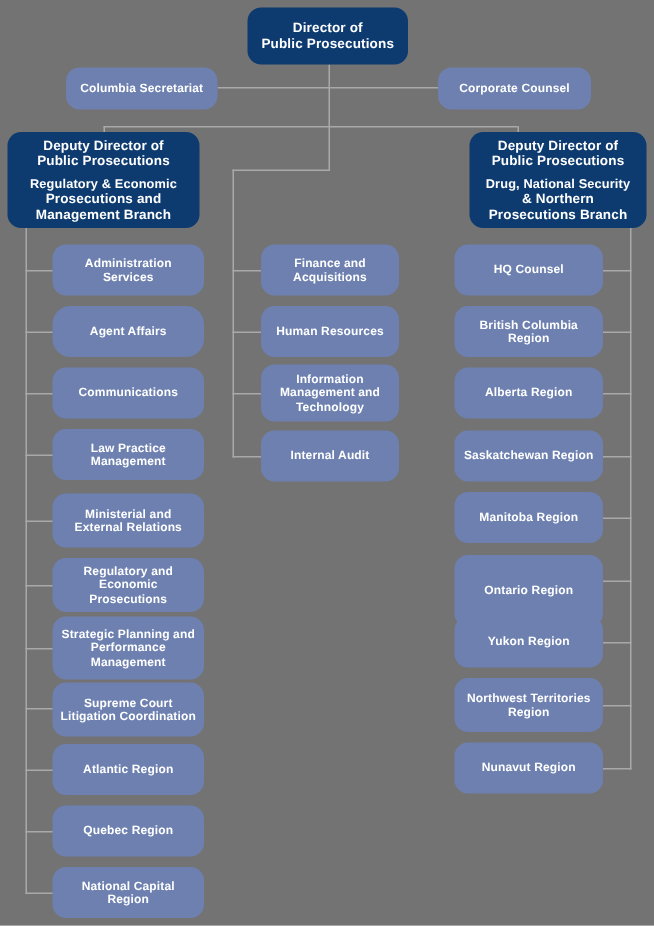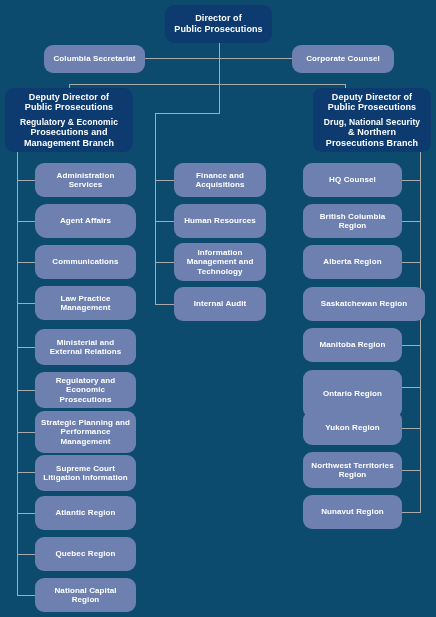--- a/index.html
+++ b/index.html
@@ -10,21 +10,21 @@
   body {
     width: 436px;
     height: 617px;
     font-family: "Liberation Sans", sans-serif;
     overflow: hidden;
   }
   #chart {
     position: relative;
     width: 436px;
     height: 617px;
-    background: #0c4a6e;
+    background: #737373;
   }
   .node {
     position: absolute;
     box-sizing: border-box;
     border-radius: 9px;
     color: #ffffff;
     display: flex;
     align-items: center;
     justify-content: center;
     text-align: center;
@@ -165,21 +165,21 @@
   <div class="node node-light" style="left:35px; top:329px; width:101px; height:36px;">
     <div class="node-inner"><span>Ministerial and External Relations</span></div>
   </div>
   <div class="node node-light" style="left:35px; top:411px; width:101px; height:42px;">
     <div class="node-inner"><span>Strategic Planning and Performance Management</span></div>
   </div>
   <div class="node node-light" style="left:35px; top:372px; width:101px; height:36px;">
     <div class="node-inner"><span>Regulatory and Economic Prosecutions</span></div>
   </div>
   <div class="node node-light" style="left:35px; top:455px; width:101px; height:36px;">
-    <div class="node-inner"><span>Supreme Court Litigation Information</span></div>
+    <div class="node-inner"><span>Supreme Court Litigation Coordination</span></div>
   </div>
   <div class="node node-light" style="left:35px; top:496px; width:101px; height:34px;">
     <div class="node-inner"><span>Atlantic Region</span></div>
   </div>
   <div class="node node-light" style="left:35px; top:537px; width:101px; height:34px;">
     <div class="node-inner"><span>Quebec Region</span></div>
   </div>
   <div class="node node-light" style="left:35px; top:578px; width:101px; height:34px;">
     <div class="node-inner"><span>National Capital Region</span></div>
   </div>
@@ -199,21 +199,21 @@
 
   <div class="node node-light" style="left:303px; top:163px; width:99px; height:34px;">
     <div class="node-inner"><span>HQ Counsel</span></div>
   </div>
   <div class="node node-light" style="left:303px; top:204px; width:99px; height:34px;">
     <div class="node-inner"><span>British Columbia Region</span></div>
   </div>
   <div class="node node-light" style="left:303px; top:245px; width:99px; height:34px;">
     <div class="node-inner"><span>Alberta Region</span></div>
   </div>
-  <div class="node node-light" style="left:303px; top:287px; width:122px; height:34px;">
+  <div class="node node-light" style="left:303px; top:287px; width:99px; height:34px;">
     <div class="node-inner"><span>Saskatchewan Region</span></div>
   </div>
   <div class="node node-light" style="left:303px; top:328px; width:99px; height:34px;">
     <div class="node-inner"><span>Manitoba Region</span></div>
   </div>
   <div class="node node-light" style="left:303px; top:370px; width:99px; height:48px;">
     <div class="node-inner"><span>Ontario Region</span></div>
   </div>
   <div class="node node-light" style="left:303px; top:411px; width:99px; height:34px;">
     <div class="node-inner"><span>Yukon Region</span></div>

